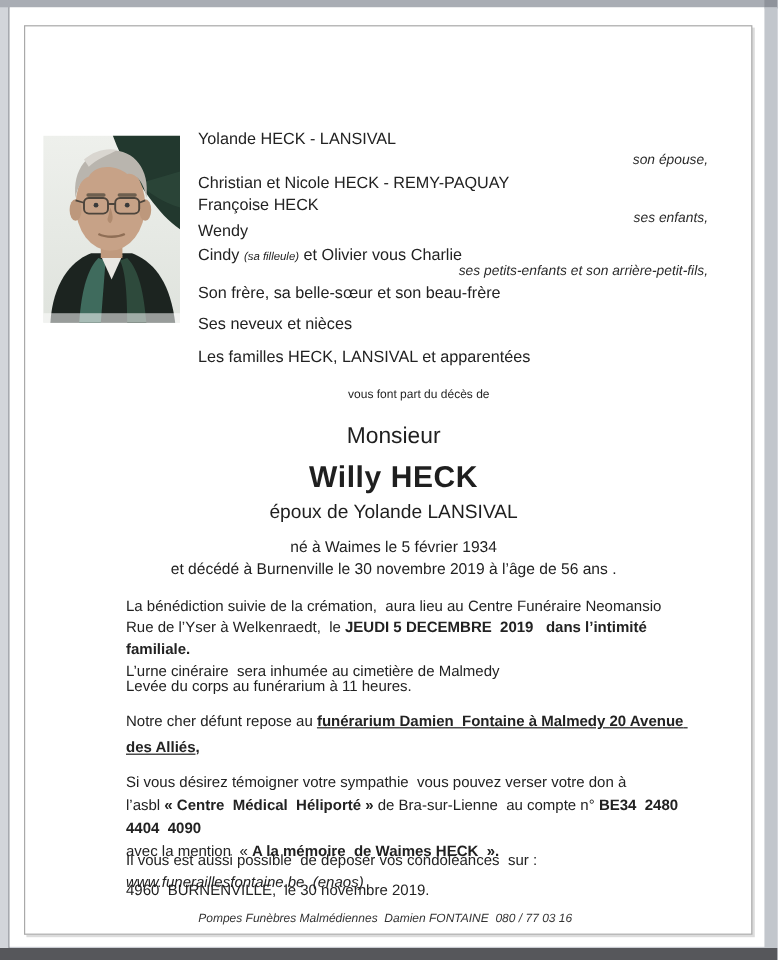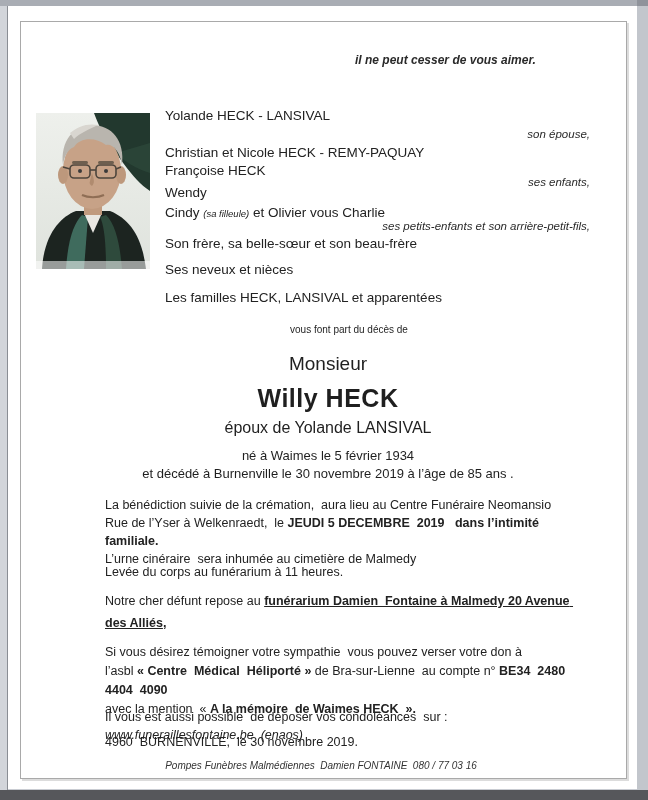--- a/index.html
+++ b/index.html
@@ -51,21 +51,20 @@
 <div class="abs chrome-top"></div>
 <div class="abs chrome-corner"></div>
 <div class="abs chrome-right"></div>
 <div class="abs chrome-left"></div>
 <div class="abs chrome-bottom"></div>
 
 <div class="abs sheet"></div>
 <div class="abs frame"></div>
 
 <div class="abs quote">
-  <div>il ne peut cesser de vous aimer.</div>
 </div>
 
 <div class="abs photo">
   <svg width="114" height="156" viewBox="0 0 114 156">
     <defs>
       <linearGradient id="bgGrad" x1="0" y1="0" x2="0" y2="1">
         <stop offset="0" stop-color="#eef0ec"></stop>
           <stop offset="1" stop-color="#dfe3dd"></stop>
       </linearGradient>
     </defs>
@@ -122,21 +121,21 @@
 <div class="abs name-line" style="top:236px;">Son frère, sa belle-sœur et son beau-frère</div>
 <div class="abs name-line" style="top:262px;">Ses neveux et nièces</div>
 <div class="abs name-line" style="top:290px;">Les familles HECK, LANSIVAL et apparentées</div>
 
 <div class="abs intro">vous font part du décès de</div>
 <div class="abs title">Monsieur</div>
 <div class="abs deceased">Willy HECK</div>
 <div class="abs subtitle">époux de Yolande LANSIVAL</div>
 <div class="abs vitals">
   <div>né à Waimes le 5 février 1934</div>
-  <div>et décédé à Burnenville le 30 novembre 2019 à l’âge de 85 ans .</div>
+  <div>et décédé à Burnenville le 30 novembre 2019 à l’âge de 56 ans .</div>
 </div>
 
 <div class="abs para" style="top:496px;">
   <div class="pre">La bénédiction suivie de la crémation,  aura lieu au Centre Funéraire Neomansio</div>
   <div><span class="pre">Rue de l’Yser à Welkenraedt,  le </span><span class="b pre">JEUDI 5 DECEMBRE  2019   dans l’intimité familiale.</span></div>
   <div class="pre">L’urne cinéraire  sera inhumée au cimetière de Malmedy</div>
 </div>
 
 <div class="abs para" style="top:563px;">Levée du corps au funérarium à 11 heures.</div>
 

